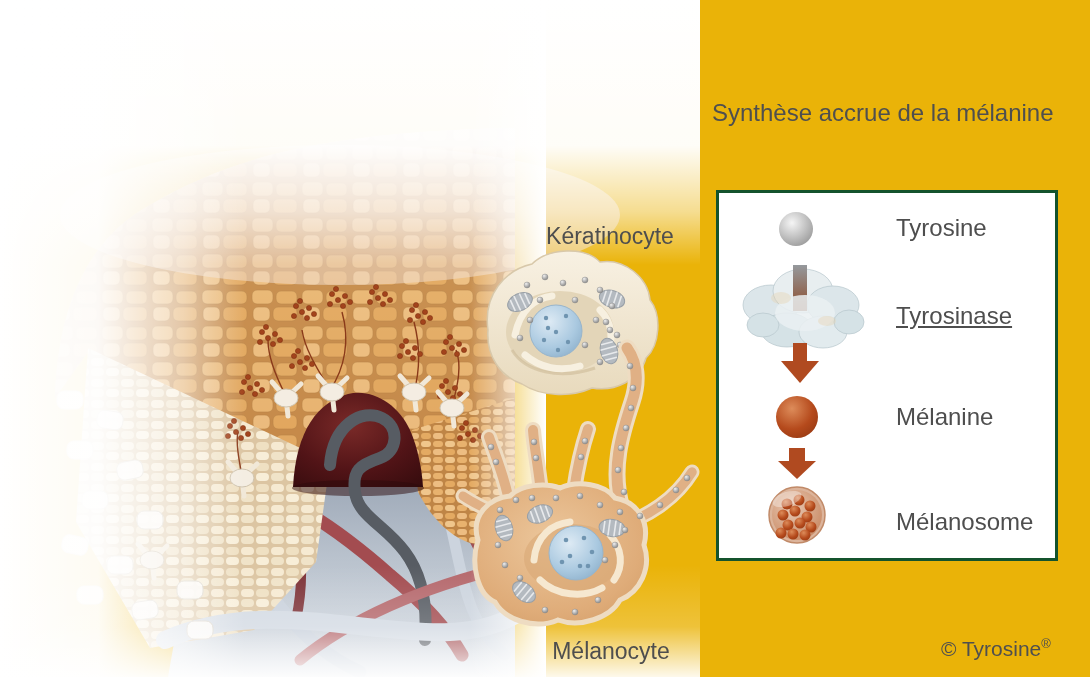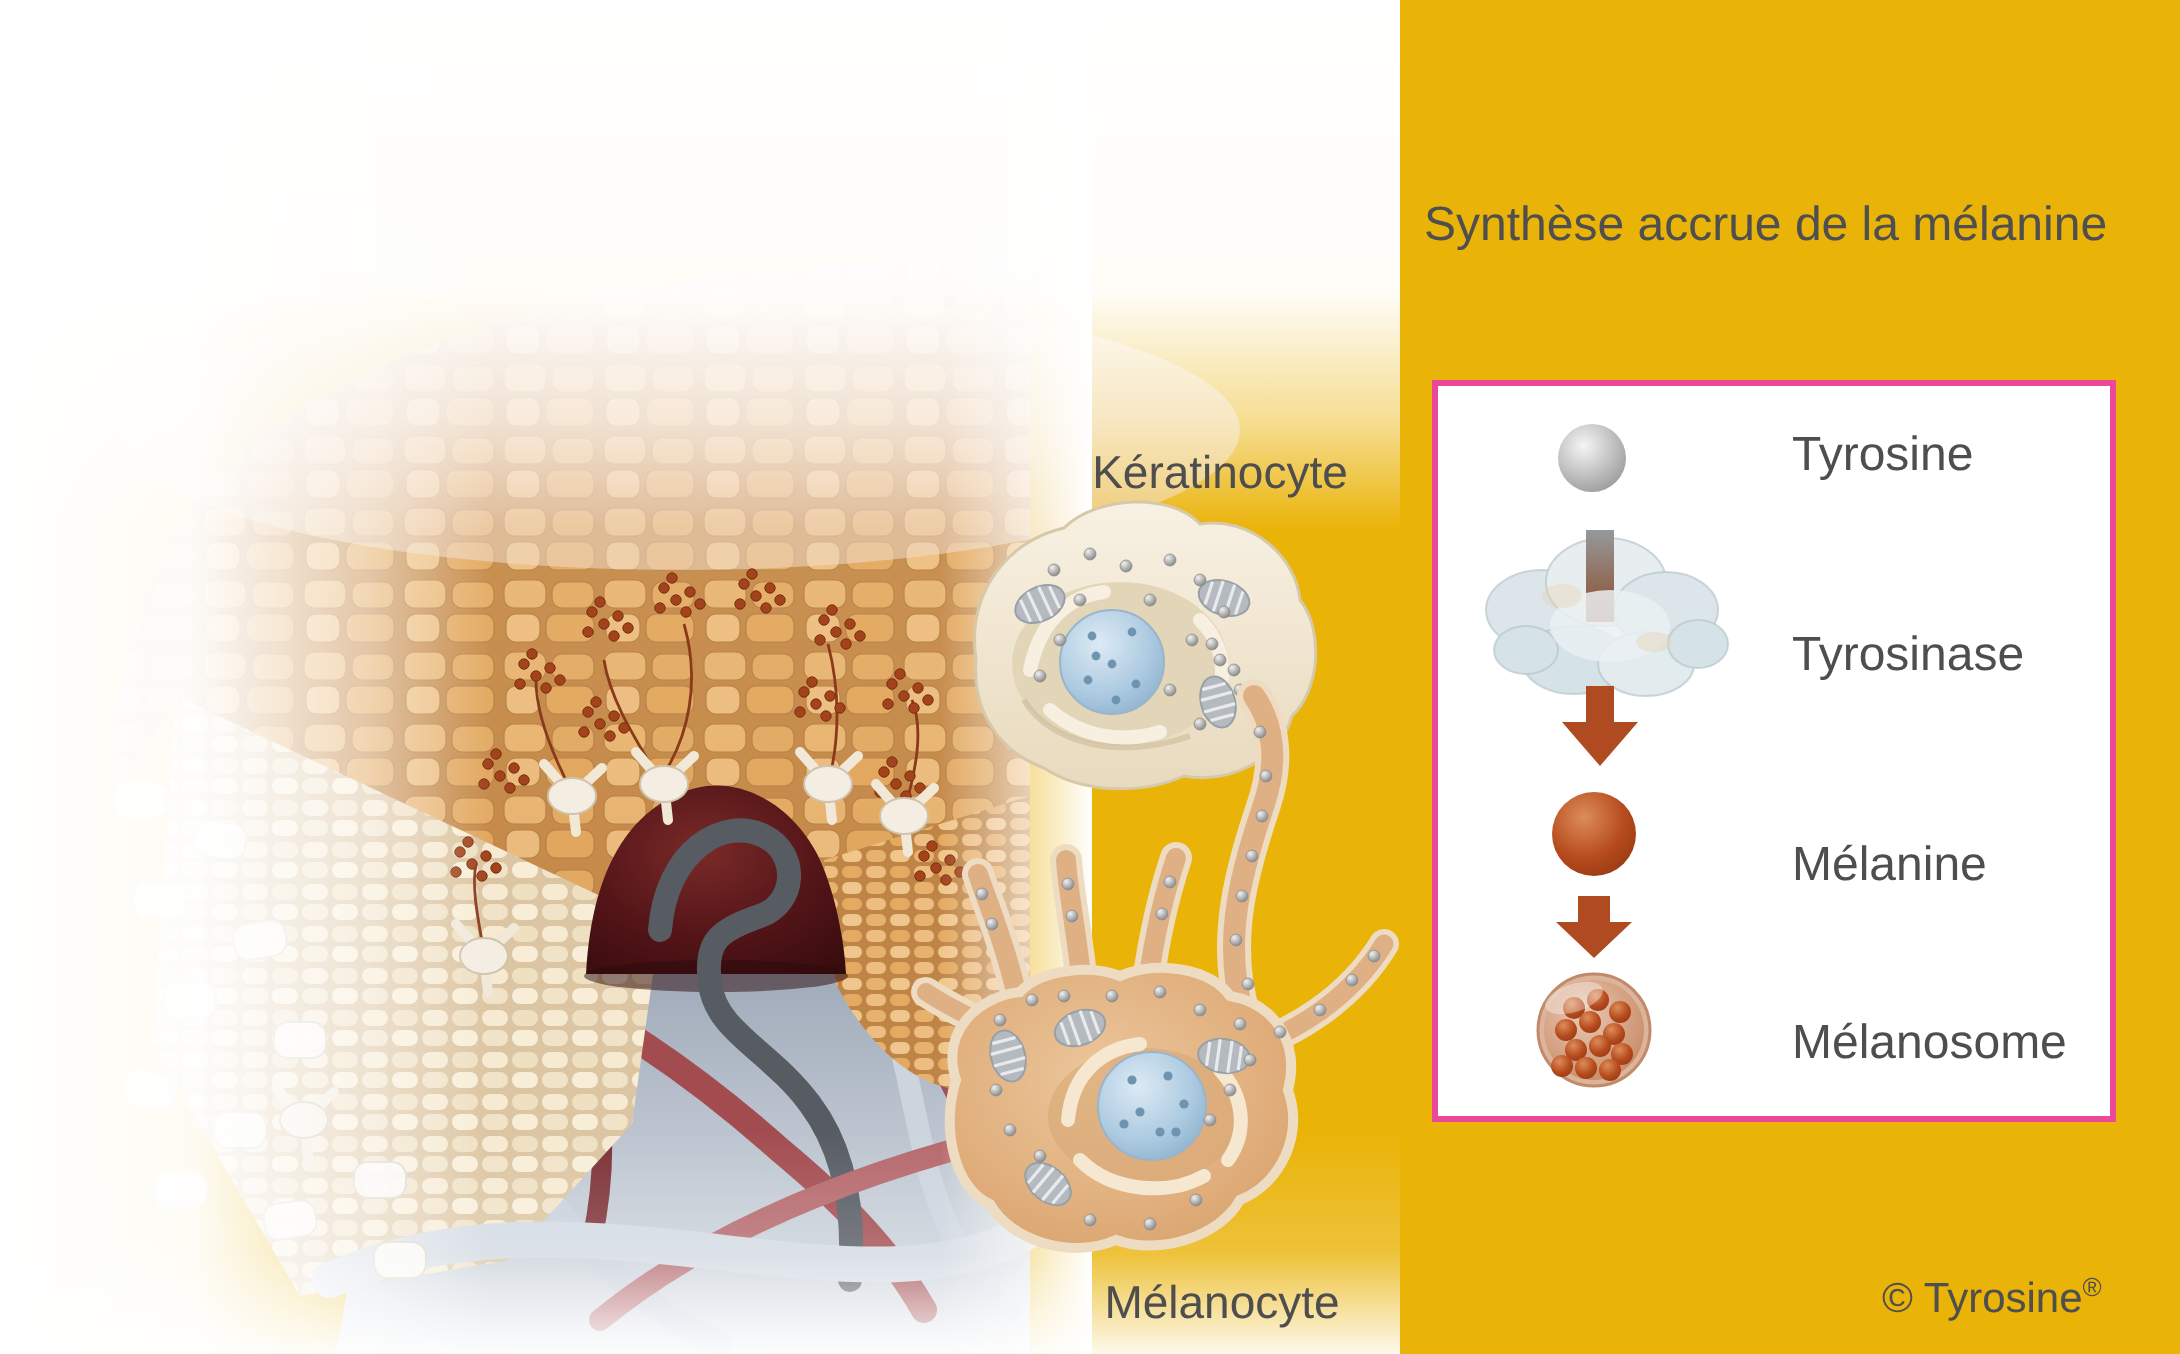--- a/index.html
+++ b/index.html
@@ -4,25 +4,25 @@
 <style>
   html,body{margin:0;padding:0;background:#fff;}
   .stage{position:relative;width:1090px;height:677px;background:#eab308;overflow:hidden;
          font-family:"Liberation Sans",sans-serif;color:#4e4e4e;}
   .art{position:absolute;left:0;top:0;}
   .title{position:absolute;left:712px;top:97px;width:370px;font-size:24px;line-height:31px;color:#4f4f4f;}
   .title span{display:block;}
   .cell-label{position:absolute;font-size:23px;color:#4e4e4e;text-align:center;white-space:nowrap;}
   .lbl-ker{left:540px;top:223px;width:140px;}
   .lbl-mel{left:541px;top:638px;width:140px;}
-  .legend{position:absolute;left:716px;top:190px;width:342px;height:371px;border:3px solid #ec4899;
+  .legend{position:absolute;left:716px;top:190px;width:342px;height:371px;border:3px solid #14532d;
           background:#fff;box-sizing:border-box;}
   .legend-icons{position:absolute;left:0;top:0;}
   .legend-label{position:absolute;left:177px;font-size:24px;line-height:30px;color:#4e4e4e;white-space:nowrap;}
-  .ll-0{top:20px;} .ll-1{top:120px;} .ll-2{top:225px;} .ll-3{top:314px;}
+  .ll-0{top:20px;} .ll-1{top:108px;text-decoration:underline;} .ll-2{top:209px;} .ll-3{top:314px;}
   .copyright{position:absolute;left:941px;top:636px;font-size:21px;color:#4f4f4f;white-space:nowrap;}
   .copyright sup{font-size:13px;}
 </style>
 </head>
 <body>
 
 <div class="stage">
 
   <svg class="art" width="700" height="677" viewBox="0 0 700 677">
     <defs>

